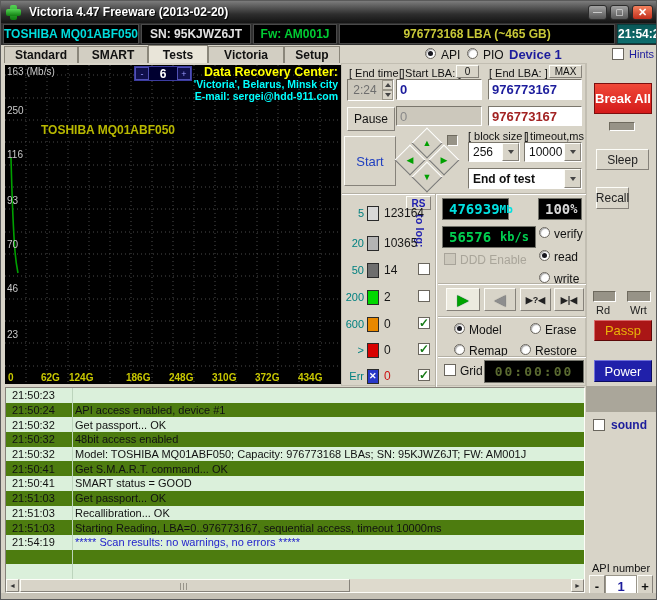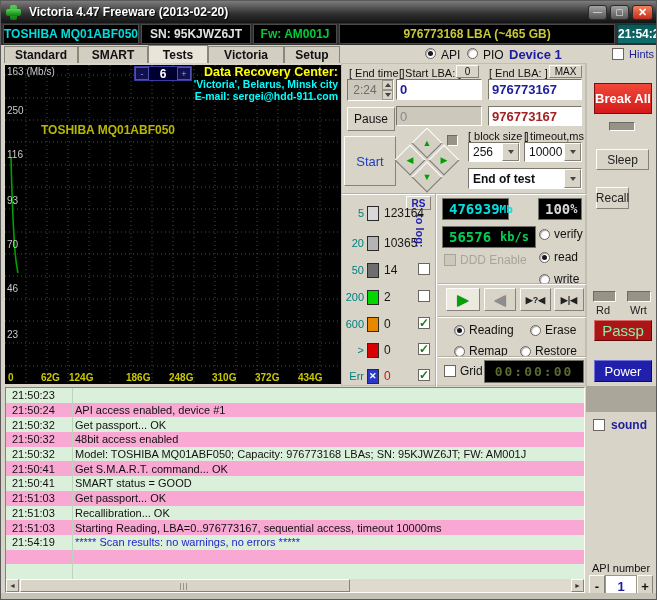--- a/index.html
+++ b/index.html
@@ -66,40 +66,40 @@
   .hblk.err::after{content:"✕";position:absolute;left:1px;top:1px;color:#fff;font-size:9px;font-weight:bold}
   .hcnt{color:#161616;font-size:12px}
   .hcnt.red{color:#cc1111}
   .tolog{position:absolute;writing-mode:vertical-rl;color:#2020b0;font-weight:bold;font-size:11px}
   .vdiv{position:absolute;background:#b4b0a4;box-shadow:1px 0 0 #fff}
   .hdiv{position:absolute;background:#b4b0a4;box-shadow:0 1px 0 #fff}
   .lcd{position:absolute;background:#000;border:1px solid #72726a;display:flex;align-items:center;justify-content:space-between;padding:0 6px;font-family:"DejaVu Sans Mono",monospace;font-weight:bold;font-size:14px}
   .lcd .cyan{color:#00e0e0}.lcd .grn{color:#00d050}.lcd .wht{color:#d8d8d8}
   .lcd.timer{color:#5a6a30;letter-spacing:2px;justify-content:center;font-size:13px}
   .rlbl{font-size:12px;margin-left:4px}
-  .rrow{position:absolute;display:flex;align-items:center}
+  .rrow{position:absolute;display:flex;align-items:flex-start}
   .tbtn{position:absolute;height:23px;background:#d8d4c8;border:1px solid;border-color:#fdfdf8 #86827a #86827a #fdfdf8;display:flex;align-items:center;justify-content:center}
   .tbtn.active{background:#eceadf}
   .tplay{color:#00a400;font-size:15px;text-shadow:0 0 1px #044}
   .tback{color:#8e8e8e;font-size:15px;text-shadow:0 0 1px #555}
   .tsm{font-size:9px;font-weight:bold;color:#222;letter-spacing:0}
   .dim{color:#a9a59a}
   
   .sidebar{position:absolute;left:585px;top:62px;width:72px;height:323px;background:#d8d4c8;border-left:1px solid #c2beb2}
   .sbtn{position:absolute;display:flex;align-items:center;justify-content:center;font-size:12px}
   .break{background:linear-gradient(#f04838,#d41a1a);border:1px solid #7c0e0e;color:#fff;font-weight:bold;font-size:13px}
-  .passp{background:#aa1616;border:1px solid;border-color:#d86a6a #5c0808 #5c0808 #d86a6a;color:#86efac;font-size:15px}
+  .passp{background:#aa1616;border:1px solid;border-color:#d86a6a #5c0808 #5c0808 #d86a6a;color:#eab308;font-size:13px}
   .power{background:#2020aa;border:1px solid;border-color:#7070d8 #0c0c5c #0c0c5c #7070d8;color:#fff;font-size:13px}
   .gbtn{background:#d8d4c8;border:1px solid;border-color:#fdfdf8 #86827a #86827a #fdfdf8;color:#222}
   .led{position:absolute;background:#979387;border:1px solid;border-color:#6e6a5e #fff #fff #6e6a5e}
   .slab{position:absolute;font-size:11px;color:#222}
   
   .log{position:absolute;left:4px;top:386px;width:580px;height:206px;background:#e7f8e7;border:1px solid;border-color:#86827a #fdfdf8 #fdfdf8 #86827a;overflow:hidden}
   .lrows{position:absolute;left:0;top:0;width:578px;height:191px;overflow:hidden}
-  .lrow{display:flex;align-items:center;height:14.7px;white-space:nowrap;background:#f9a8d4}
+  .lrow{display:flex;align-items:center;height:14.7px;white-space:nowrap;background:#4d7c0f}
   .lrow.alt{background:#dbf0db}
   .lt{flex:0 0 60px;padding-left:6px}
   .lm{padding-left:9px}
   .lrow.blue .lm{color:#2222cc}
   .ldiv{position:absolute;left:66px;top:0;width:1px;height:191px;background:#bcd4bc}
   .hscroll{position:absolute;left:0;bottom:0;width:578px;height:13px;background:#dedacd;display:flex;align-items:stretch}
   .sarr{flex:0 0 13px;background:#d8d4c8;border:1px solid;border-color:#fdfdf8 #86827a #86827a #fdfdf8;font-size:7px;display:flex;align-items:center;justify-content:center;color:#333}
   .strack{flex:1;position:relative}
   .sthumb{position:absolute;left:1px;top:0;width:330px;height:13px;background:#d8d4c8;border:1px solid;border-color:#fdfdf8 #86827a #86827a #fdfdf8}
   .sthumb::after{content:"";position:absolute;left:50%;top:3px;width:9px;height:7px;margin-left:-5px;background:repeating-linear-gradient(90deg,#98948a 0 1px,transparent 1px 3px)}
@@ -326,21 +326,21 @@
     <span class="tbtn" style="left:178px;top:224px;width:31px">
         <span class="tsm">▶?◀</span>
       </span>
     <span class="tbtn" style="left:212px;top:224px;width:30px">
         <span class="tsm">▶|◀</span>
       </span>
 
     <div class="hdiv" style="left:96px;top:252px;width:149px;height:1px"></div>
     <div class="rrow" style="left:112px;top:259px">
         <span class="radio sel"></span>
-        <span class="rlbl">Reading</span>
+        <span class="rlbl">Model</span>
       </div>
     <div class="rrow" style="left:188px;top:259px">
         <span class="radio"></span>
         <span class="rlbl">Erase</span>
       </div>
     <div class="rrow" style="left:112px;top:280px">
         <span class="radio"></span>
         <span class="rlbl">Remap</span>
       </div>
     <div class="rrow" style="left:178px;top:280px">

